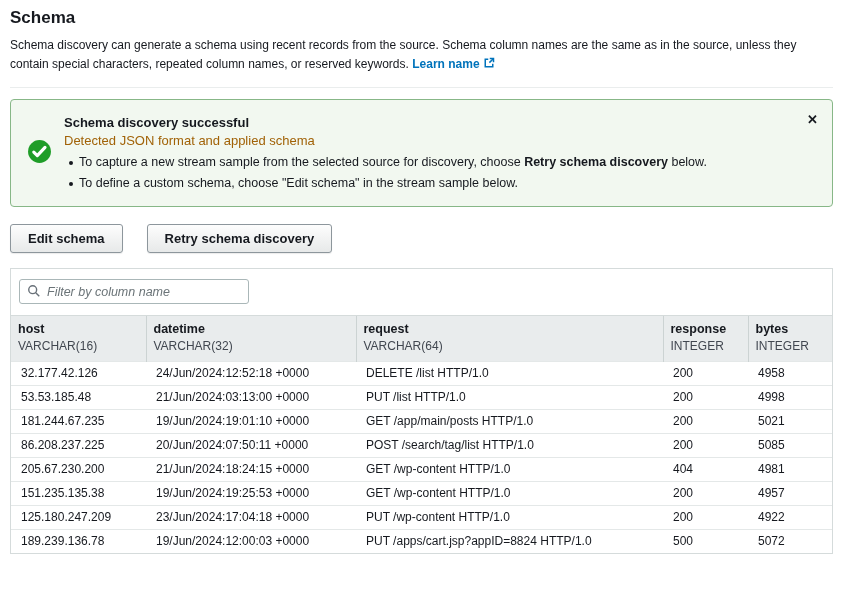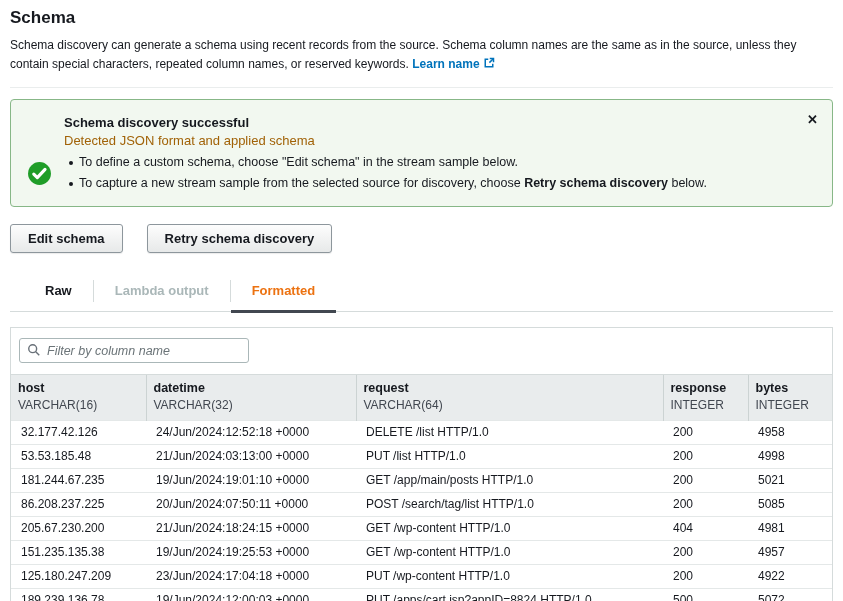--- a/index.html
+++ b/index.html
@@ -20,21 +20,21 @@
   .section-divider { height: 1px; background: #eaeded; margin: 13px 0 11px 0; }
 
   
   .banner {
     position: relative;
     border: 1px solid #87b787;
     background: #f2f8f0;
     border-radius: 4px;
     padding: 15px 40px 16px 16px;
     display: flex;
-    align-items: flex-end;
+    align-items: center;
   }
   .check-icon { flex: 0 0 auto; margin-right: 12px; margin-top: 1px; }
   .banner-title { font-size: 13px; font-weight: bold; color: #16191f; }
   .banner-sub { font-size: 13px; margin-top: 3px; color: #a16207; }
   .banner-list { list-style: none; margin-top: 7px; }
   .banner-list li { position: relative; padding-left: 15px; margin-top: 7px; font-size: 12.5px; color: #16191f; }
   .banner-list li::before {
     content: ""; position: absolute; left: 5px; top: 6px;
     width: 4px; height: 4px; background: #16191f; border-radius: 50%;
   }
@@ -127,39 +127,32 @@
     <span class="check-icon">
       <svg width="25" height="25" viewBox="0 0 24 24">
           <circle cx="12" cy="12" r="11" fill="#1f9d28"></circle>
           <path d="M6.5 12.6l3.4 3.4 7.4-8" stroke="#ffffff" stroke-width="3" fill="none" stroke-linecap="round" stroke-linejoin="round"></path>
         </svg>
     </span>
     <div class="banner-body">
       <div class="banner-title">Schema discovery successful</div>
       <div class="banner-sub">Detected JSON format and applied schema</div>
       <ul class="banner-list">
+        <li><span>To capture a new stream sample from the selected source for discovery, choose </span><b>Retry schema discovery</b><span> below.</span></li>
         <li><span>To define a custom schema, choose "Edit schema" in the stream sample below.</span></li>
-        <li><span>To capture a new stream sample from the selected source for discovery, choose </span><b>Retry schema discovery</b><span> below.</span></li>
       </ul>
     </div>
     <button class="banner-close">✕</button>
   </div>
 
   <div class="actions">
     <button class="btn">Edit schema</button>
     <button class="btn">Retry schema discovery</button>
   </div>
 
-  <div class="tabs">
-    <div class="tab tab-default">Raw</div>
-    <div class="tab-sep"></div>
-    <div class="tab tab-disabled">Lambda output</div>
-    <div class="tab-sep"></div>
-    <div class="tab tab-active">Formatted</div>
-  </div>
 
   <div class="panel">
     <div class="filter-bar">
       <div class="filter-box">
         <span class="search-icon">
           <svg width="14" height="14" viewBox="0 0 16 16">
               <circle cx="6.5" cy="6.5" r="4.5" stroke="#687078" stroke-width="1.6" fill="none"></circle>
               <path d="M10 10l4 4" stroke="#687078" stroke-width="1.6"></path>
             </svg>
         </span>

